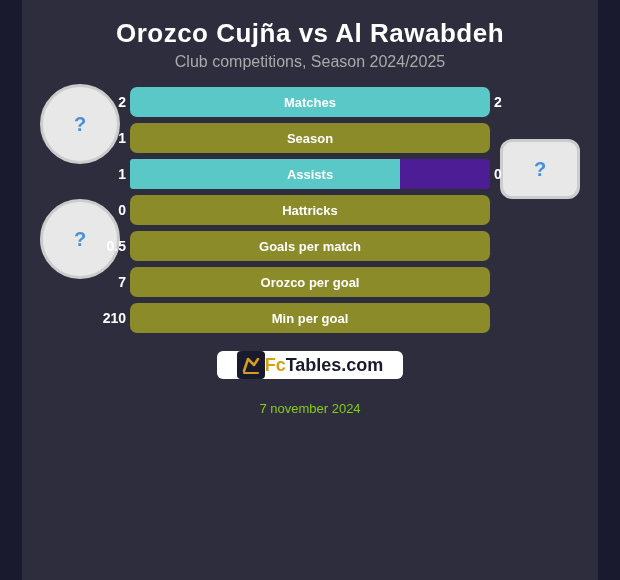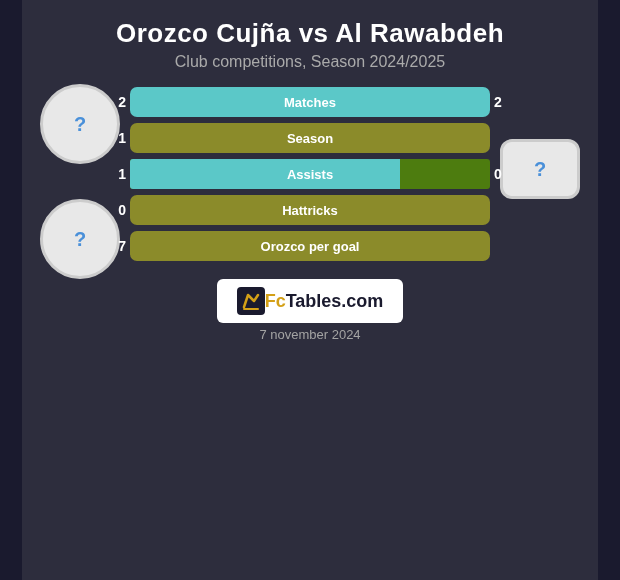--- a/index.html
+++ b/index.html
@@ -161,21 +161,21 @@
 
     
     .matches-bar {
       background: #5bc8c8;
     }
 
     
     .assists-bar-wrap {
       flex: 1;
       height: 30px;
-      background: #4d7c0f;
+      background: #4c1d95;
       border-radius: 3px;
       position: relative;
       overflow: hidden;
     }
 
     .assists-fill {
       position: absolute;
       left: 0;
       top: 0;
       height: 100%;
@@ -196,44 +196,44 @@
       font-weight: bold;
       color: #ffffff;
       z-index: 2;
     }
 
     
     .logo-area {
       margin-top: 18px;
       background: #ffffff;
       border-radius: 6px;
-      padding: 8px 20px;
+      padding: 0 20px;
       display: flex;
       align-items: center;
     }
 
     .logo-icon {
       width: 28px;
       height: 28px;
     }
 
     .logo-text {
       font-size: 18px;
       font-weight: bold;
       color: #1a1a2e;
     }
 
     .logo-text span {
       color: #d4a017;
     }
 
     .footer-date {
-      margin-top: 4px;
+      margin-top: 22px;
       font-size: 13px;
-      color: #a3a3a3;
+      color: #84cc16;
     }
   </style>
 </head>
 <body>
 
 <div class="card">
   <div class="header">
     <div class="title">Orozco Cujña vs Al Rawabdeh</div>
     <div class="subtitle">Club competitions, Season 2024/2025</div>
   </div>
@@ -278,28 +278,40 @@
         <span class="stat-value-right">0</span>
       </div>
 
       <div class="stat-row">
         <span class="stat-value-left">0</span>
         <div class="stat-bar">
           <span class="stat-label">Hattricks</span>
         </div>
       </div>
 
+      <div class="stat-row">
+        <span class="stat-value-left">0.5</span>
+        <div class="stat-bar">
+          <span class="stat-label">Goals per match</span>
+        </div>
+      </div>
 
       <div class="stat-row">
         <span class="stat-value-left">7</span>
         <div class="stat-bar">
           <span class="stat-label">Orozco per goal</span>
         </div>
       </div>
 
+      <div class="stat-row">
+        <span class="stat-value-left">210</span>
+        <div class="stat-bar">
+          <span class="stat-label">Min per goal</span>
+        </div>
+      </div>
 
     </div>
 
     <div class="logo-area">
       <svg class="logo-icon" viewBox="0 0 28 28" fill="none" xmlns="http://www.w3.org/2000/svg">
         <rect width="28" height="28" rx="4" fill="#1a1a2e"></rect>
         <path d="M7 20 L11 8 L17 14 L21 8" stroke="#d4a017" stroke-width="2.5" fill="none" stroke-linecap="round" stroke-linejoin="round"></path>
         <rect x="6" y="21" width="16" height="2" rx="1" fill="#d4a017"></rect>
       </svg>
       <span class="logo-text">

